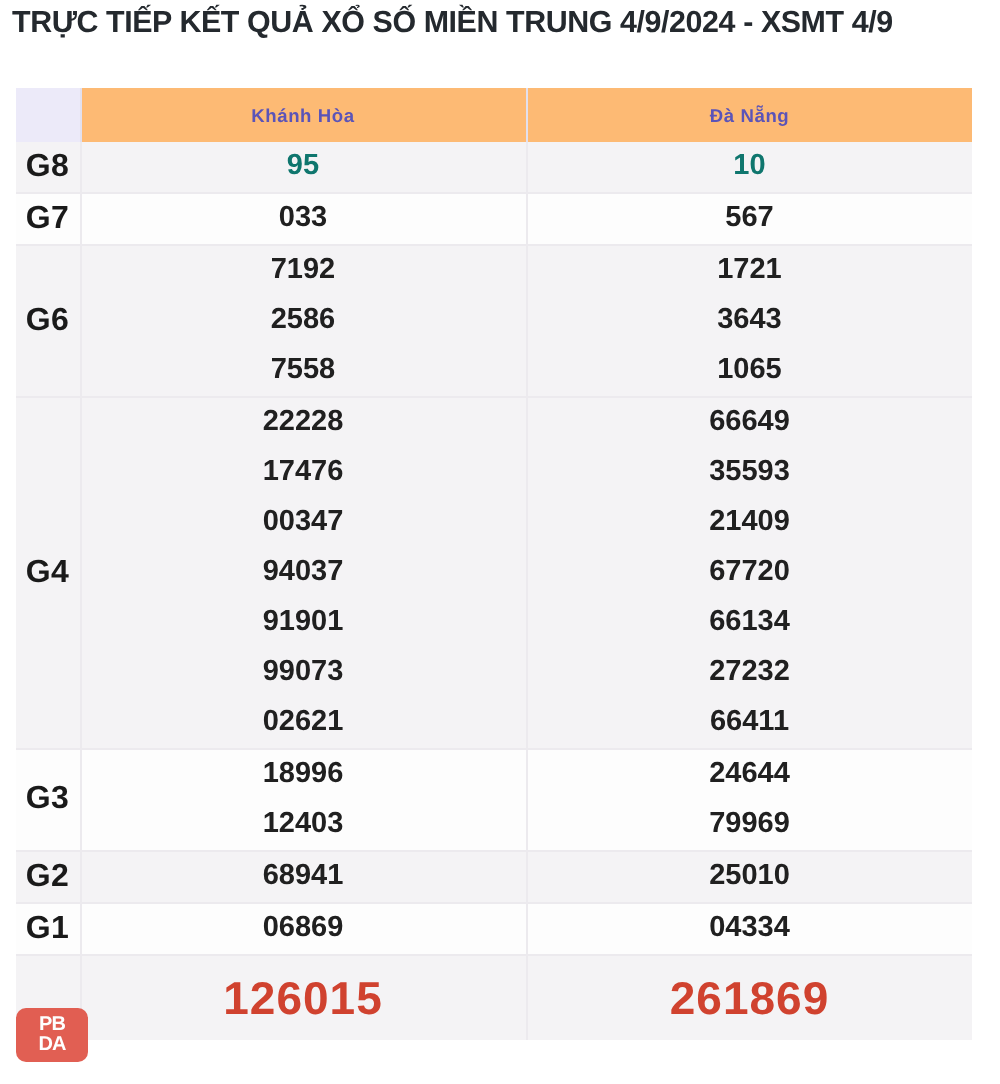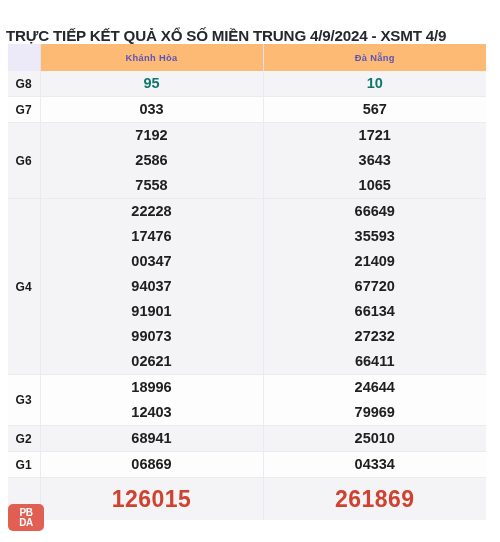--- a/index.html
+++ b/index.html
@@ -13,21 +13,21 @@
     font-family: "Liberation Sans", sans-serif;
     color: #1c1c1c;
     overflow: hidden;
   }
 
   .page-title {
     font-size: 15.2px;
     font-weight: bold;
     color: #24292e;
     letter-spacing: -0.2px;
-    padding: 27px 0 0 6px;
+    padding: 3px 0 0 6px;
     white-space: nowrap;
   }
 
   .result-table {
     position: absolute;
     left: 8px;
     top: 44px;
     width: 478px;
     border-collapse: collapse;
     table-layout: fixed;
@@ -63,21 +63,21 @@
   
   tbody tr td {
     text-align: center;
     vertical-align: middle;
     font-size: 14.5px;
     font-weight: bold;
     color: #202020;
     border-bottom: 1px solid #eceaee;
   }
   tbody tr td.lbl {
-    font-size: 12px;
+    font-size: 16px;
     font-weight: bold;
     color: #1a1a1a;
     text-align: center;
     letter-spacing: 0.2px;
   }
   tbody tr td.num {
     border-left: 1px solid #eceaee;
     line-height: 1.0;
   }
   tbody tr.odd td  { background: #f4f3f5; }

